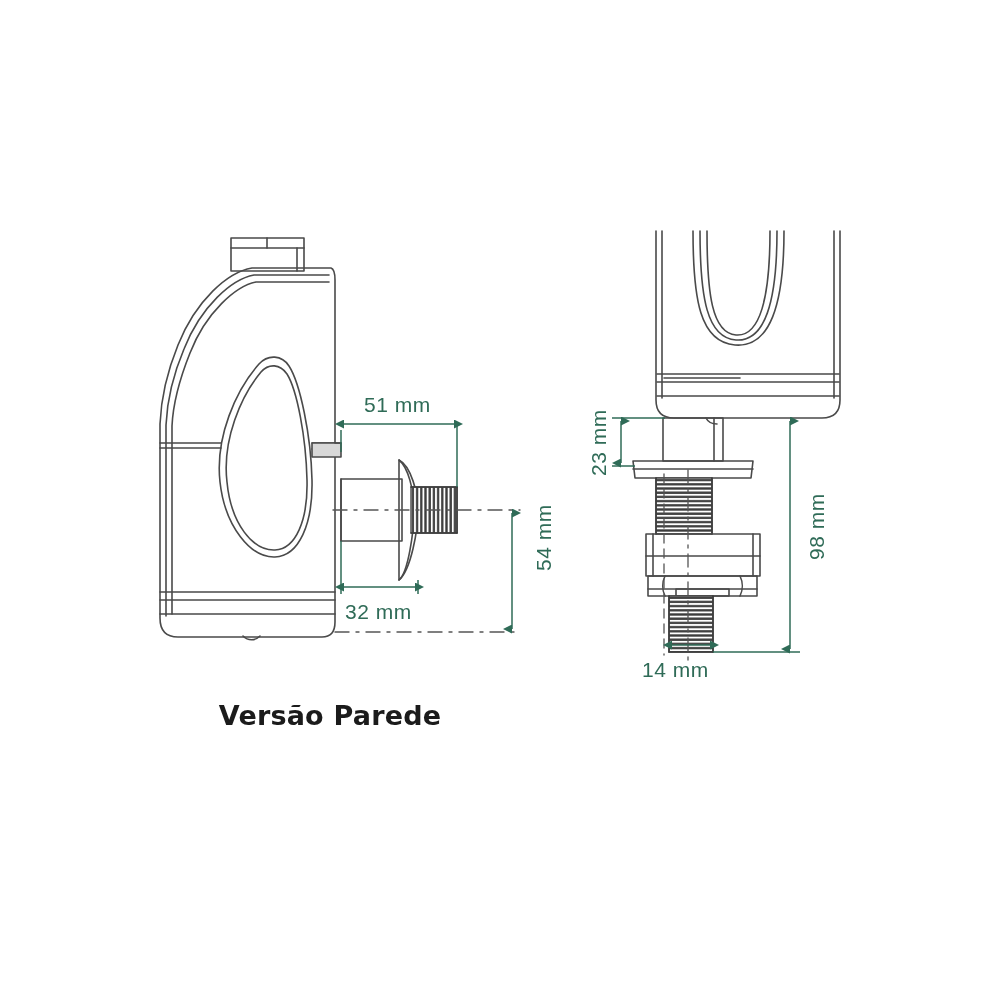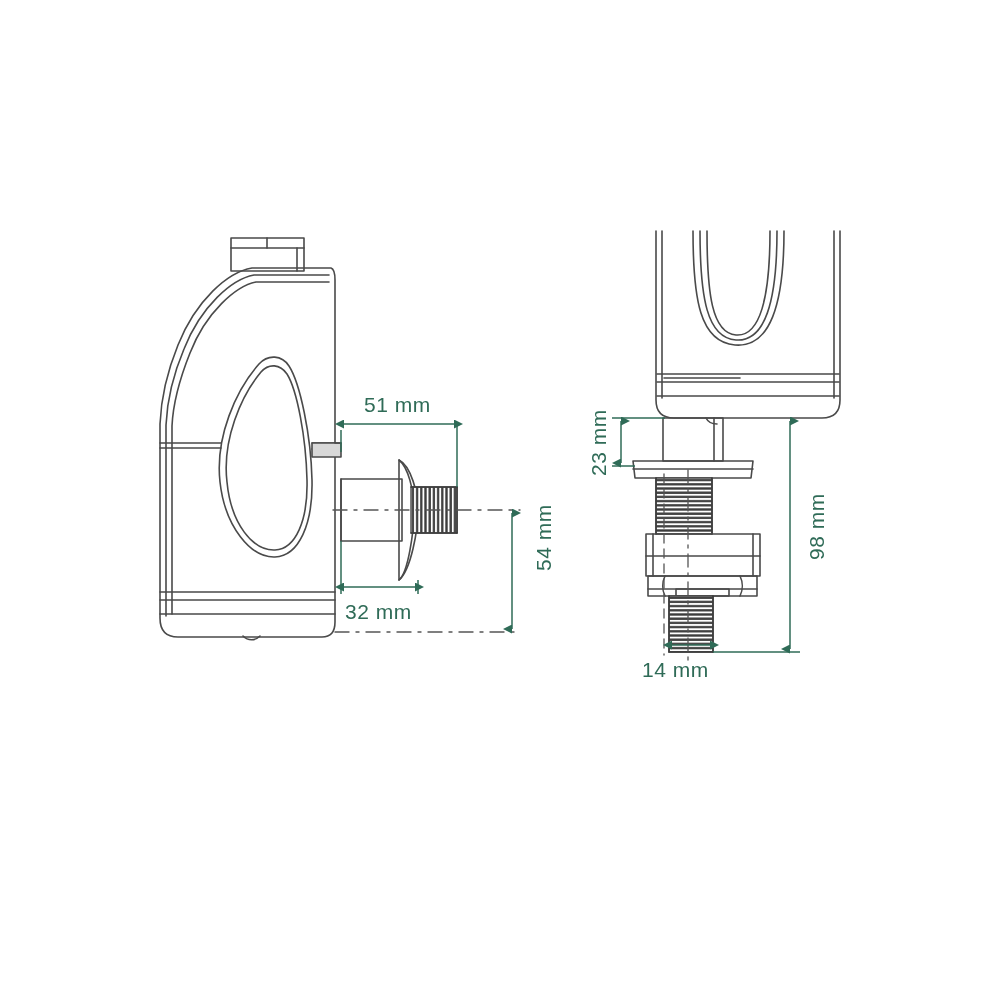--- a/index.html
+++ b/index.html
@@ -291,15 +291,16 @@
         <line x1="672" y1="645" x2="710" y2="645" marker-start="url(#arrL)" marker-end="url(#arrR)"></line>
       </g>
     </g>
 
     <text class="dim-text" x="606" y="476" transform="rotate(-90 606 476)">23 mm</text>
     <text class="dim-text" x="824" y="560" transform="rotate(-90 824 560)">98 mm</text>
     <text class="dim-text" x="642" y="677">14 mm</text>
 
   </svg>
 
+  <div class="caption" id="caption-parede">Versão Parede</div>
 
 
 </div>
 
 </body></html>

